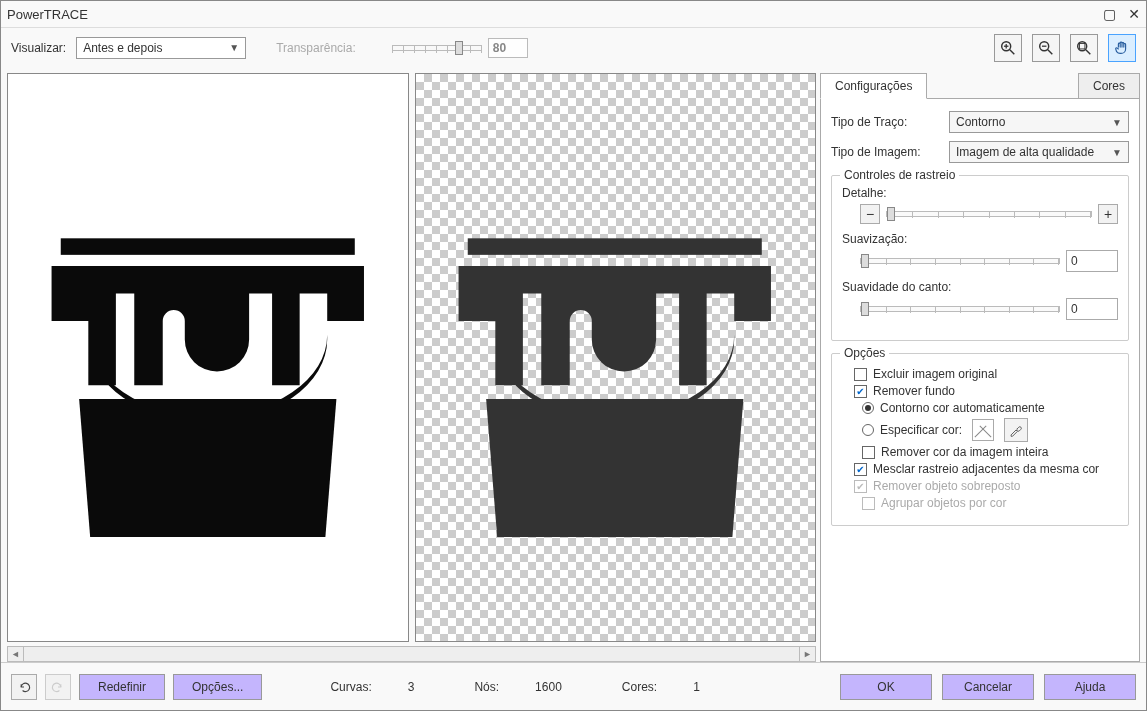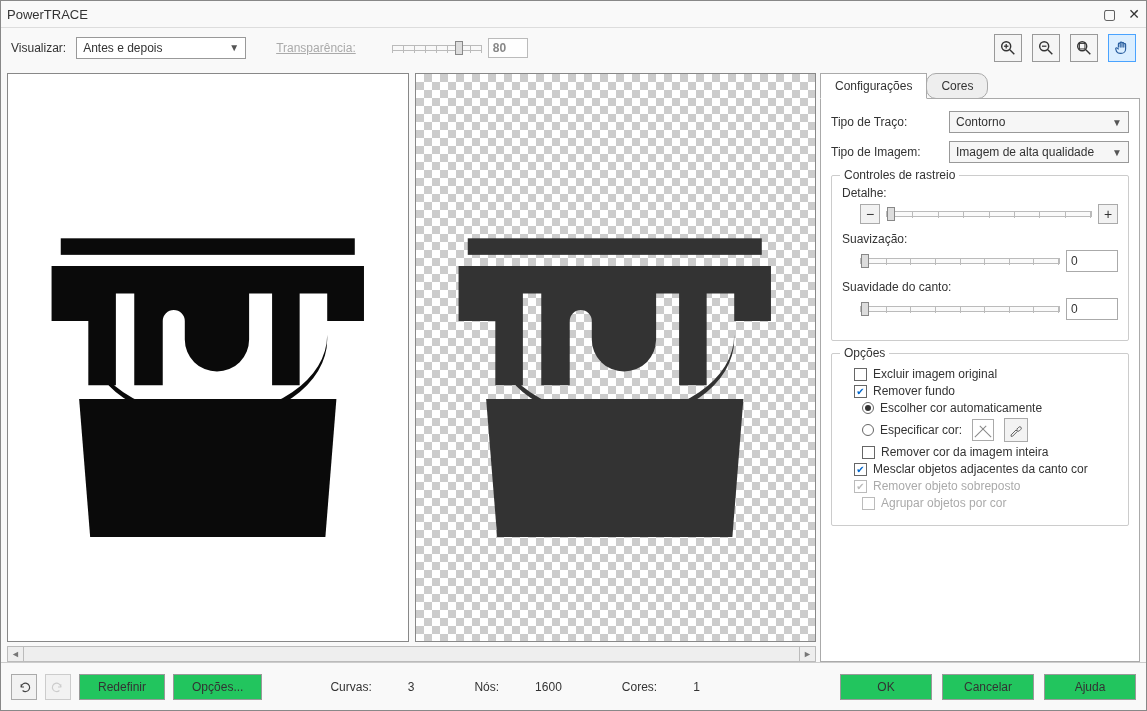--- a/index.html
+++ b/index.html
@@ -4,21 +4,21 @@
 <style>
   * { box-sizing: border-box; }
   html, body { margin:0; padding:0; font-family: "Segoe UI", Arial, sans-serif; font-size:12px; color:#333; background:#fff; }
   .window { width:1147px; height:711px; border:1px solid #888; display:flex; flex-direction:column; background:#f9f9f9; }
   .titlebar { height:26px; display:flex; align-items:center; justify-content:space-between; padding:0 6px; font-size:13px; }
   .titlebar .wincontrols { display:flex; gap:12px; font-size:14px; }
   .wincontrols span { cursor:pointer; }
   .toolbar { height:40px; display:flex; align-items:center; padding:12px 10px; gap:10px; border-top:1px solid #ddd; }
   .selectbox { width:170px; height:22px; border:1px solid #999; background:#fff; display:flex; align-items:center; justify-content:space-between; padding:0 6px; cursor:pointer; }
   .chev { font-size:10px; color:#555; }
-  .translabel { color:#aaa; margin-left:20px;text-decoration:underline; }
+  .translabel { color:#aaa; margin-left:20px; }
   .slider-track { position:relative; width:90px; height:6px; border-top:1px solid #bbb; border-bottom:1px solid #bbb; margin:0 6px; }
   .slider-track .ticks { position:absolute; inset:0; display:flex; justify-content:space-between; }
   .slider-track .ticks span{ width:1px; height:8px; background:#bbb; position:relative; top:-1px;}
   .slider-thumb { position:absolute; top:-5px; width:8px; height:14px; background:#ddd; border:1px solid #888; }
   .transval { width:40px; height:20px; border:1px solid #bbb; background:#fefefe; display:flex; align-items:center; padding:0 4px; color:#888;}
   .toolspacer { flex:1; }
   .iconbtn { width:28px; height:28px; border:1px solid #999; background:#f5f5f5; display:flex; align-items:center; justify-content:center; cursor:pointer; }
   .iconbtn.active { border:1px solid #4aa3ff; background:#dbeeff; }
   .iconbtn svg { width:18px; height:18px; }
   .content { flex:1; display:flex; gap:4px; padding:6px 6px 0 6px; overflow:hidden; }
@@ -32,24 +32,24 @@
      linear-gradient(-45deg,transparent 75%,#ccc 75%);
      background-size:16px 16px;
      background-position:0 0,0 8px,8px -8px,-8px 0;
   }
   .bucket { width:92%; }
   .scrollbar { height:16px; border:1px solid #bbb; background:#eee; margin-top:4px; display:flex; }
   .sb-btn { width:16px; border-right:1px solid #bbb; display:flex; align-items:center; justify-content:center; font-size:9px; color:#777; cursor:pointer;}
   .sb-btn:last-child{border-left:1px solid #bbb; border-right:none;}
   .sb-track { flex:1; }
   .sidepanel { width:320px; display:flex; flex-direction:column; }
-  .tabs { display:flex; }
+  .tabs { display:flex;justify-content:space-between; }
   .tab { padding:5px 14px; border:1px solid #aaa; background:#eee; cursor:pointer; font-size:12px; }
   .tab.active { background:#fff; border-bottom:1px solid #fff; position:relative; z-index:2;}
-  .tab + .tab { margin-left:-1px;border-radius:10px;}
+  .tab + .tab { margin-left:-1px;}
   .panelbody { flex:1; border:1px solid #aaa; background:#fff; margin-top:-1px; padding:12px 10px; display:flex; flex-direction:column; gap:8px; font-size:12px;}
   .row { display:flex; align-items:center; gap:8px; }
   .row label { width:110px; }
   .combo { flex:1; height:22px; border:1px solid #999; background:#f6f6f6; display:flex; align-items:center; justify-content:space-between; padding:0 6px; cursor:pointer; }
   .group-frame { border:1px solid #ccc; border-radius:2px; padding:10px 10px 12px 10px; position:relative; margin-top:4px;}
   .group-frame .legend { position:absolute; top:-8px; left:8px; background:#fff; padding:0 4px; font-size:12px; color:#333;}
   .slider2 { display:flex; align-items:center; gap:6px; margin:4px 0 8px 18px;}
   .slider2 .btnpm { width:20px; height:20px; border:1px solid #aaa; background:#f2f2f2; display:flex; align-items:center; justify-content:center; cursor:pointer; font-size:14px;}
   .slider2 .track2 { flex:1; height:6px; border:1px solid #bbb; position:relative; background:#fafafa;}
   .slider2 .thumb2 { position:absolute; top:-5px; width:8px; height:14px; background:#ddd; border:1px solid #888; }
@@ -64,21 +64,21 @@
   .disabled .chkbox{ border-color:#bbb; color:#bbb;}
   .swatch { width:22px; height:22px; border:1px solid #aaa; background:#fff; position:relative; margin-left:4px;}
   .swatch::before, .swatch::after{content:"";position:absolute;inset:2px;border-top:1px solid #888;}
   .swatch::before{transform:rotate(45deg);top:50%;}
   .swatch::after{transform:rotate(-45deg);top:50%;}
   .eyedrop { width:24px; height:24px; border:1px solid #aaa; background:#f3f3f3; display:flex; align-items:center; justify-content:center; margin-left:4px; cursor:pointer;}
   .indent { margin-left:20px; }
   .footer { height:48px; border-top:1px solid #ccc; display:flex; align-items:center; padding:0 10px; gap:8px; background:#f9f9f9;}
   .smbtn { width:26px; height:26px; border:1px solid #aaa; background:#f2f2f2; display:flex; align-items:center; justify-content:center; cursor:pointer;}
   .smbtn.disabled{color:#bbb;border-color:#ccc;cursor:default;}
-  .btn { height:26px; padding:0 18px; border:1px solid #999; background:#22c55e; cursor:pointer; display:flex; align-items:center; justify-content:center;}
+  .btn { height:26px; padding:0 18px; border:1px solid #999; background:#c4b5fd; cursor:pointer; display:flex; align-items:center; justify-content:center;}
   .footer .stats { flex:1; display:flex; gap:60px; margin-left:60px;}
   .stats .pair{display:flex; gap:36px;}
   .footer .actions { display:flex; gap:10px;}
   .footer .actions .btn{width:92px;}
   svg { overflow:visible; }
 </style>
 </head>
 <body>
 
 <div class="window">
@@ -269,39 +269,39 @@
               <span>Excluir imagem original</span>
           </div>
           <div class="chk">
             <div class="chkbox">✔</div>
               <span>Remover fundo</span>
           </div>
           <div class="chk indent">
             <div class="radiodot">
                 <div class="inner"></div>
               </div>
-              <span>Escolher cor automaticamente</span>
+              <span>Contorno cor automaticamente</span>
           </div>
           <div class="chk indent">
             <div class="radiodot"></div>
               <span>Especificar cor:</span>
             <div class="swatch"></div>
             <div class="eyedrop">
               <svg width="14" height="14" viewBox="0 0 20 20">
                   <path d="M3 17 L10 10 L12 12 L5 19 L3 19 Z M11 9 L14 6 a2 2 0 0 1 3 3 L14 12 Z" fill="none" stroke="#555" stroke-width="1.3"></path>
                 </svg>
             </div>
           </div>
           <div class="chk indent">
             <div class="chkbox"></div>
               <span>Remover cor da imagem inteira</span>
           </div>
           <div class="chk">
             <div class="chkbox">✔</div>
-              <span>Mesclar objetos adjacentes da canto cor</span>
+              <span>Mesclar rastreio adjacentes da mesma cor</span>
           </div>
           <div class="chk disabled">
             <div class="chkbox">✔</div>
               <span>Remover objeto sobreposto</span>
           </div>
           <div class="chk indent disabled">
             <div class="chkbox"></div>
               <span>Agrupar objetos por cor</span>
           </div>
         </div>

